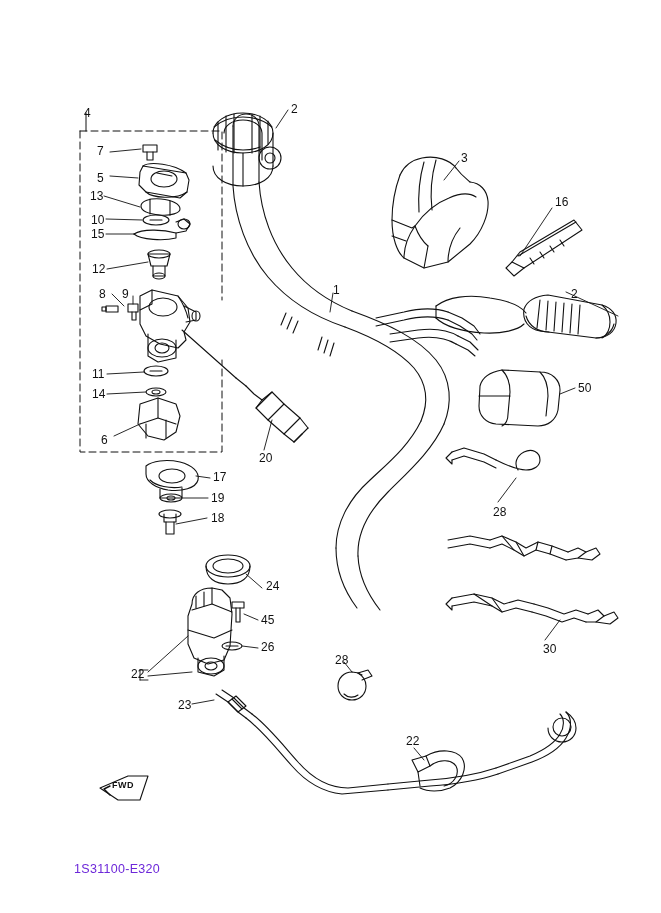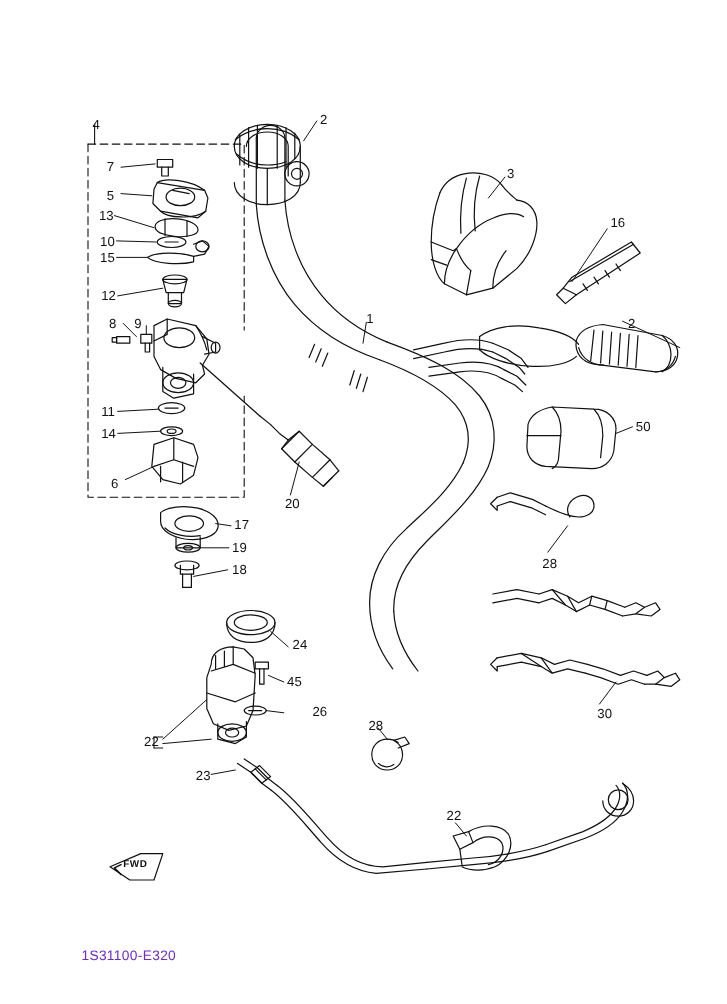--- a/index.html
+++ b/index.html
@@ -367,21 +367,21 @@
   <div class="callout" style="left:555px; top:196px;">16</div>
   <div class="callout" style="left:213px; top:471px;">17</div>
   <div class="callout" style="left:211px; top:512px;">18</div>
   <div class="callout" style="left:211px; top:492px;">19</div>
   <div class="callout" style="left:259px; top:452px;">20</div>
   <div class="callout" style="left:493px; top:506px;">28</div>
   <div class="callout" style="left:131px; top:668px;">22</div>
   <div class="callout" style="left:178px; top:699px;text-align:center;">23</div>
   <div class="callout" style="left:266px; top:580px;">24</div>
   <div class="callout" style="left:261px; top:614px;">45</div>
-  <div class="callout" style="left:261px; top:641px;margin-left:23px;">26</div>
+  <div class="callout" style="left:261px; top:641px;">26</div>
   <div class="callout" style="left:406px; top:735px;">22</div>
   <div class="callout" style="left:335px; top:654px;">28</div>
   <div class="callout" style="left:578px; top:382px;">50</div>
   <div class="callout" style="left:543px; top:643px;">30</div>
 
   <div id="fwd-label">FWD</div>
   <div id="part-code">1S31100-E320</div>
 
 </div>
 

